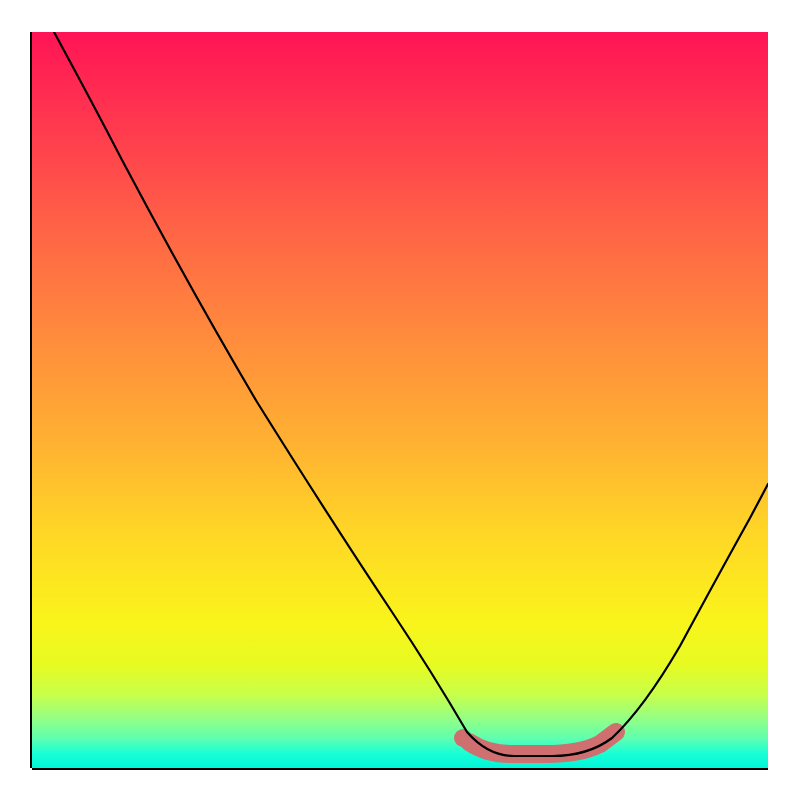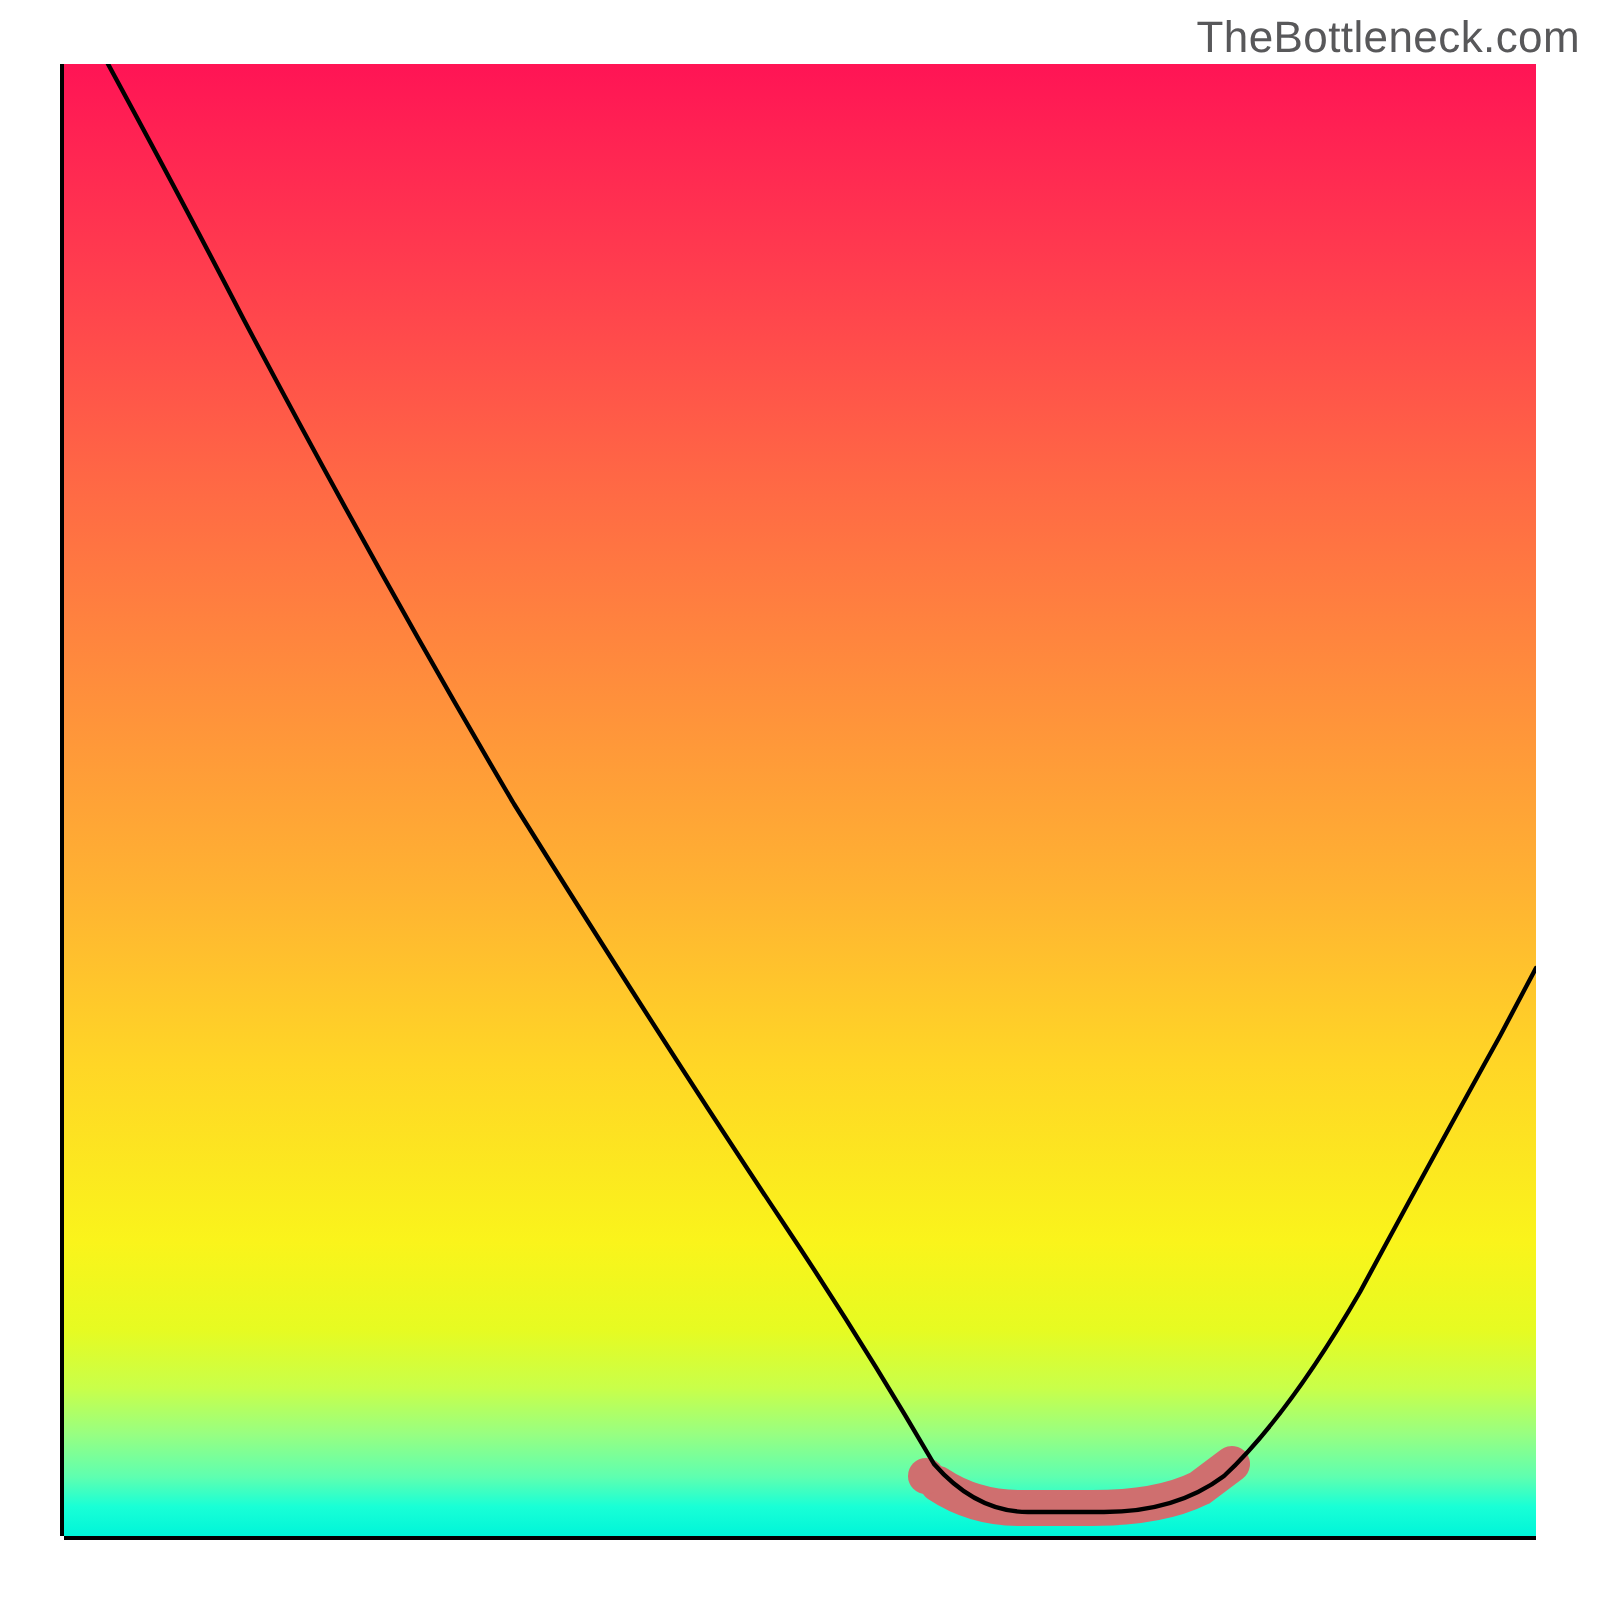--- a/index.html
+++ b/index.html
@@ -97,14 +97,13 @@
              L 520 724
              Q 556 724 580 706
              Q 612 676 648 614
              Q 688 540 718 486
              L 736 452" fill="none" stroke="#000" stroke-width="2.2" stroke-linecap="round" stroke-linejoin="round"></path>
   </svg>
 
   <div class="axis-left"></div>
   <div class="axis-bottom"></div>
 
-  <div class="attribution">TheBottleneck.com</div>
 </div>
 
 </body></html>

